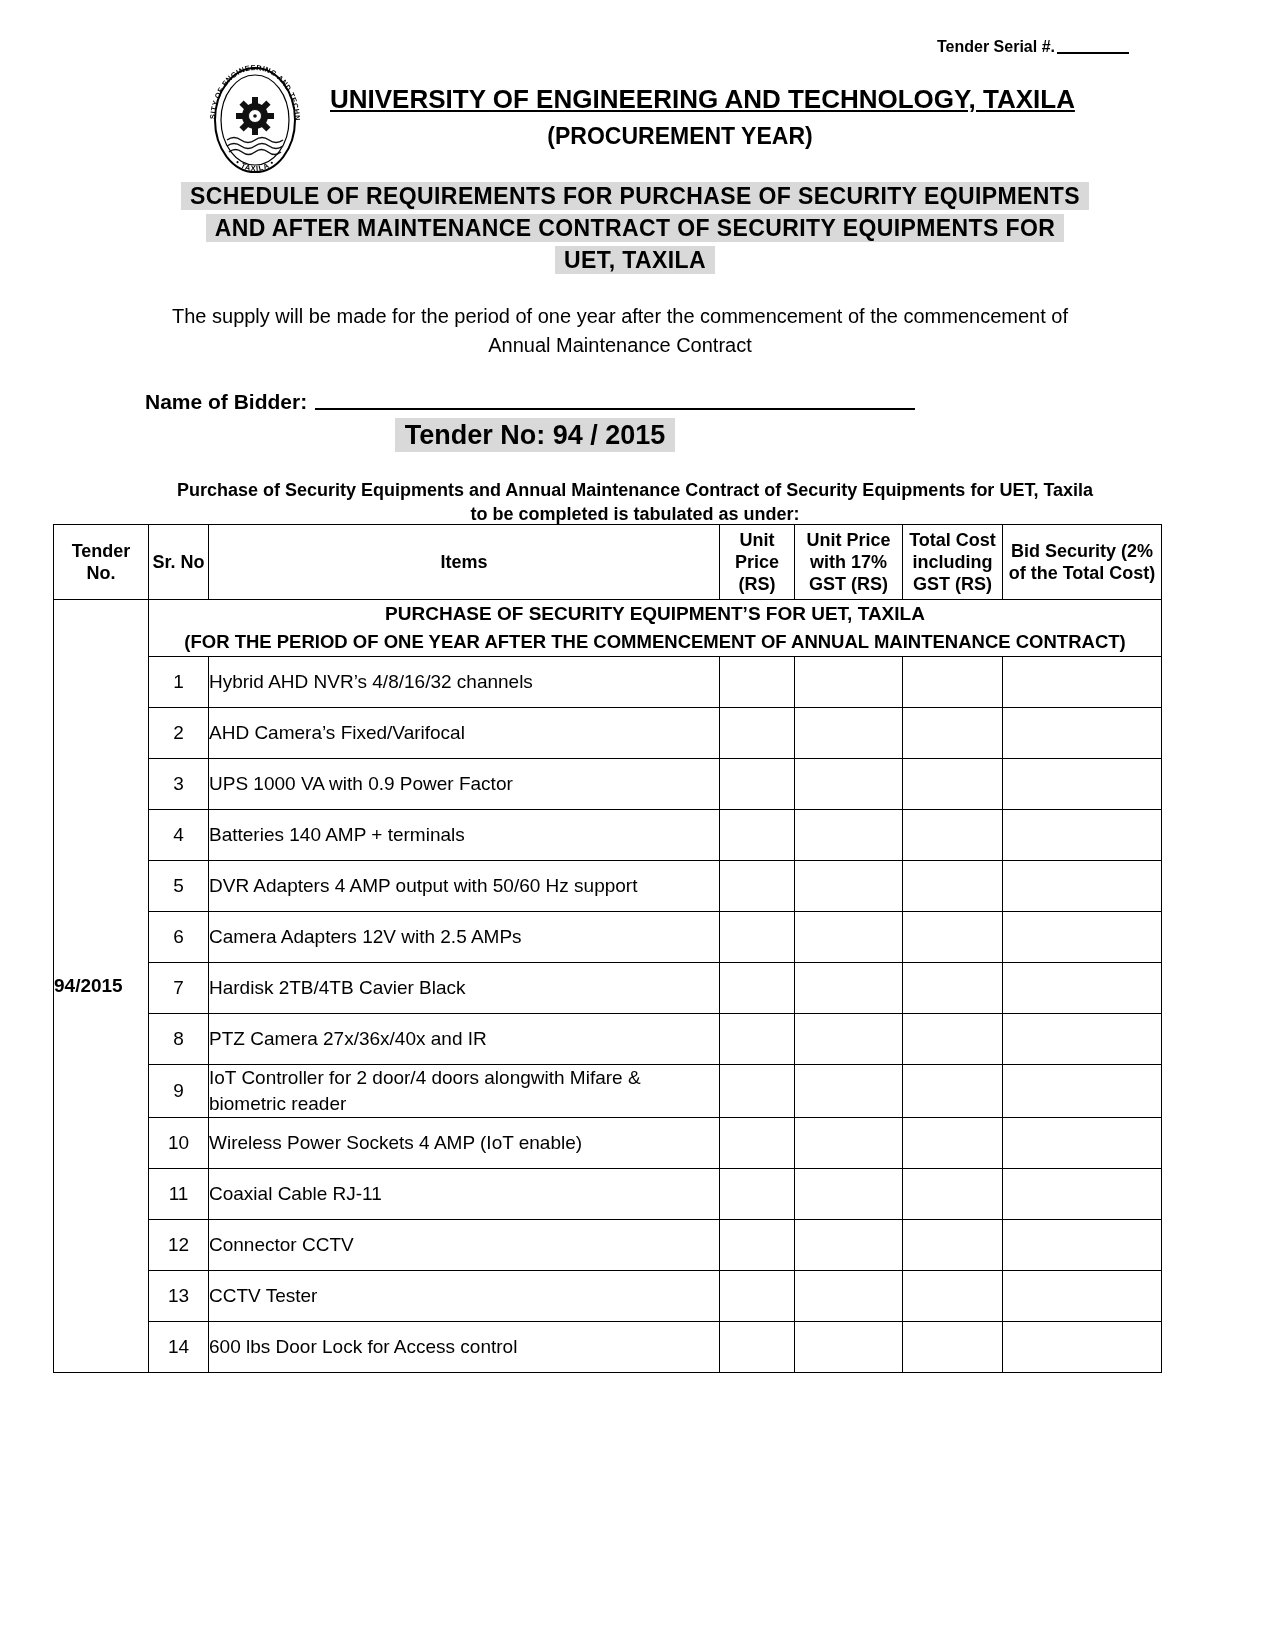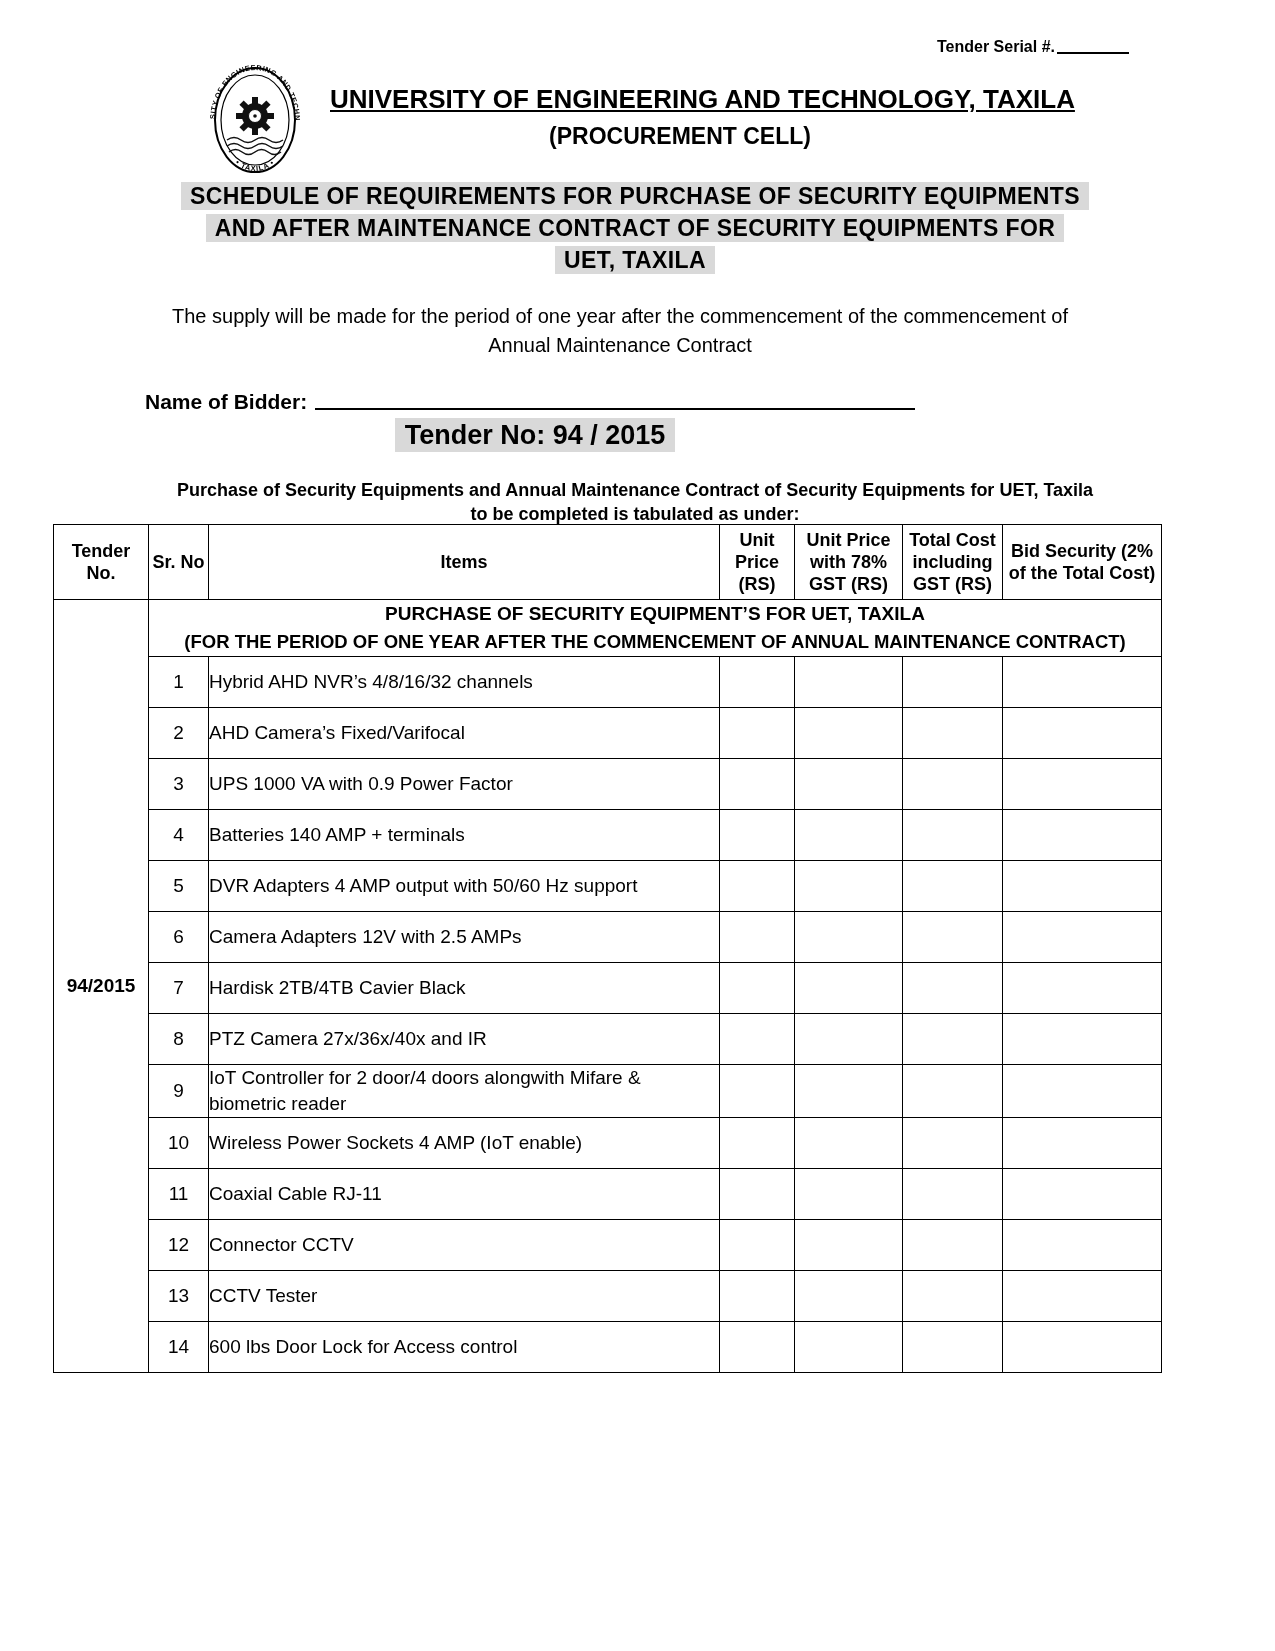--- a/index.html
+++ b/index.html
@@ -173,21 +173,21 @@
   }
   .col-tender  { width: 95px; }
   .col-sr      { width: 60px; }
   .col-items   { width: 511px; }
   .col-unit    { width: 75px; }
   .col-unitgst { width: 108px; }
   .col-total   { width: 100px; }
   .col-bid     { width: 159px; }
 
   td.tender-cell {
-    text-align: center;
+    text-align: left;
     font-weight: bold;
     font-size: 19px;
     vertical-align: middle;
   }
   td.section-cell {
     text-align: center;
     font-weight: bold;
     font-size: 19px;
     padding: 10px 6px 12px 6px;
     line-height: 28px;
@@ -256,21 +256,21 @@
 
         <g stroke="#111" stroke-width="1.5" fill="none">
           <path d="M 28,76 q 7,-5 14,0 q 7,5 14,0 q 7,-5 14,0 q 7,5 14,0"></path>
           <path d="M 28,82 q 7,-5 14,0 q 7,5 14,0 q 7,-5 14,0 q 7,5 14,0"></path>
           <path d="M 30,88 q 6.5,-5 13,0 q 6.5,5 13,0 q 6.5,-5 13,0 q 6.5,5 13,0"></path>
         </g>
       </svg>
     </div>
     <div class="uni-title-wrap">
       <div class="uni-title">UNIVERSITY OF ENGINEERING AND TECHNOLOGY, TAXILA</div>
-      <div class="uni-sub">(PROCUREMENT CELL)</div>
+      <div class="uni-sub">(PROCUREMENT YEAR)</div>
     </div>
   </div>
 
   <div class="schedule-head">
     <span class="hl">SCHEDULE OF REQUIREMENTS FOR PURCHASE OF SECURITY EQUIPMENTS</span><br>
     <span class="hl">AND AFTER MAINTENANCE CONTRACT OF SECURITY EQUIPMENTS FOR</span><br>
     <span class="hl">UET, TAXILA</span>
   </div>
 
   <div class="supply-note">The supply will be made for the period of one year after the commencement of the commencement of Annual Maintenance Contract</div>
@@ -297,21 +297,21 @@
         <col class="col-unitgst">
         <col class="col-total">
         <col class="col-bid">
     </colgroup>
     <thead>
       <tr>
         <th>Tender No.</th>
         <th>Sr. No</th>
         <th>Items</th>
         <th>Unit Price (RS)</th>
-        <th>Unit Price with 78% GST (RS)</th>
+        <th>Unit Price with 17% GST (RS)</th>
         <th>Total Cost including GST (RS)</th>
         <th>Bid Security (2% of the Total Cost)</th>
       </tr>
     </thead>
     <tbody id="table-body">
         <tr>
           <td class="tender-cell" rowspan="15">94/2015</td>
           <td class="section-cell" colspan="6"><span>PURCHASE OF SECURITY EQUIPMENT’S FOR UET, TAXILA</span><span class="line2">(FOR THE PERIOD OF ONE YEAR AFTER THE COMMENCEMENT OF ANNUAL MAINTENANCE CONTRACT)</span></td>
         </tr>
         <tr>

